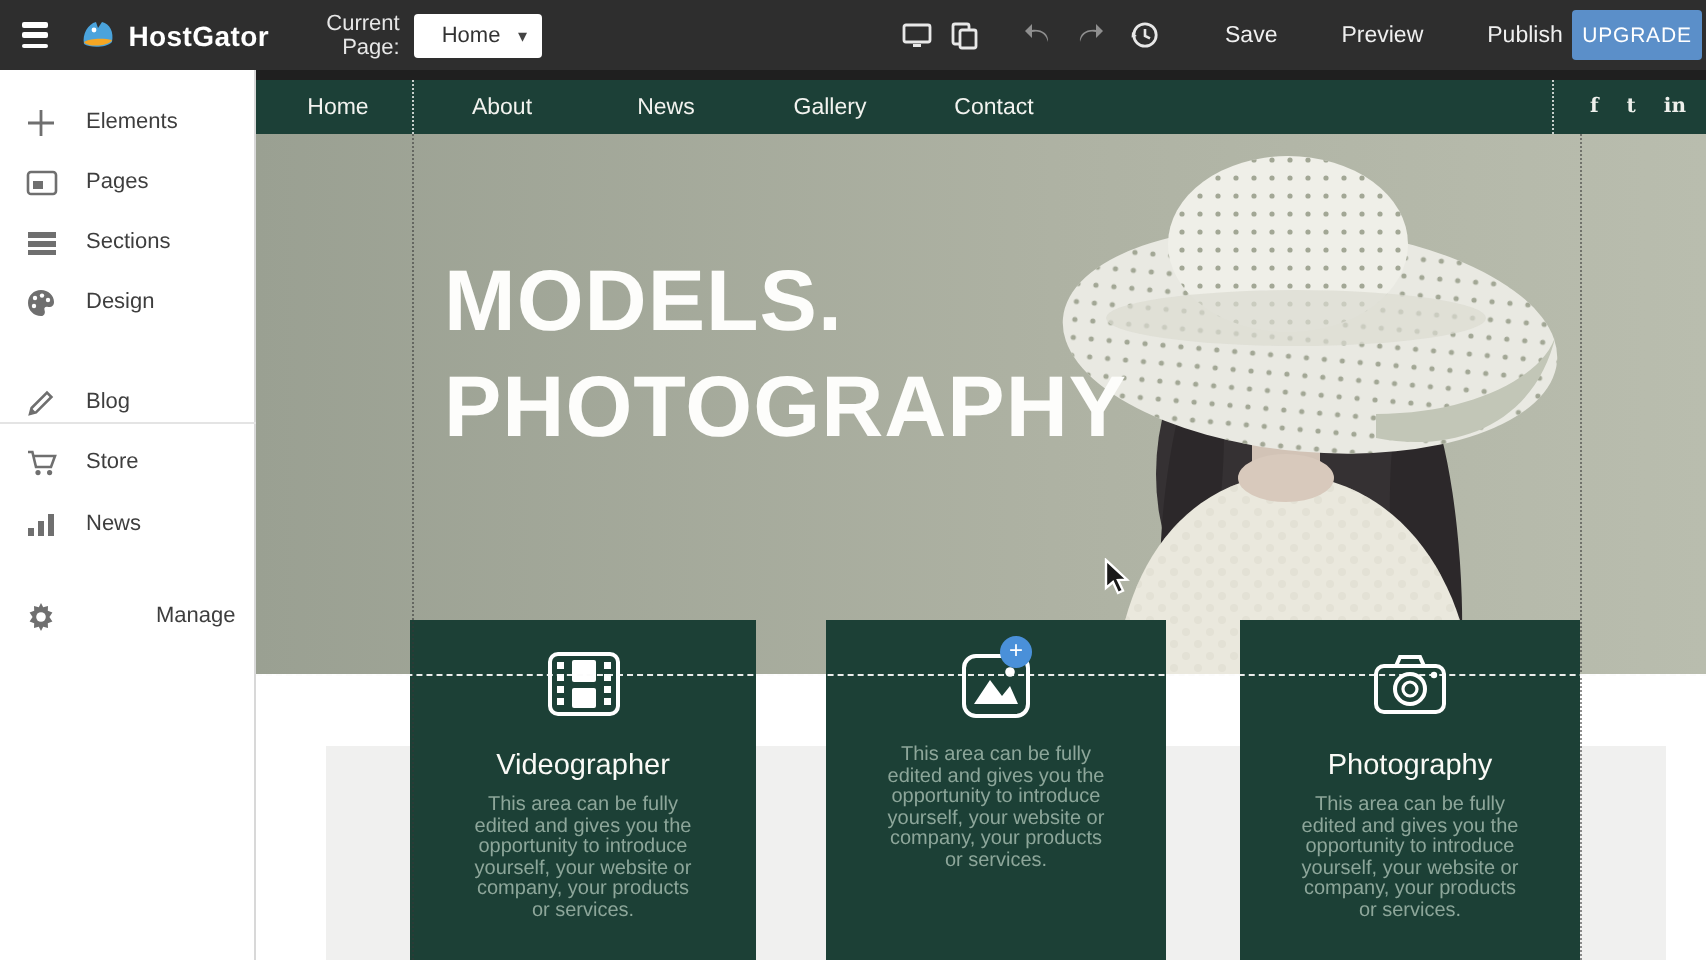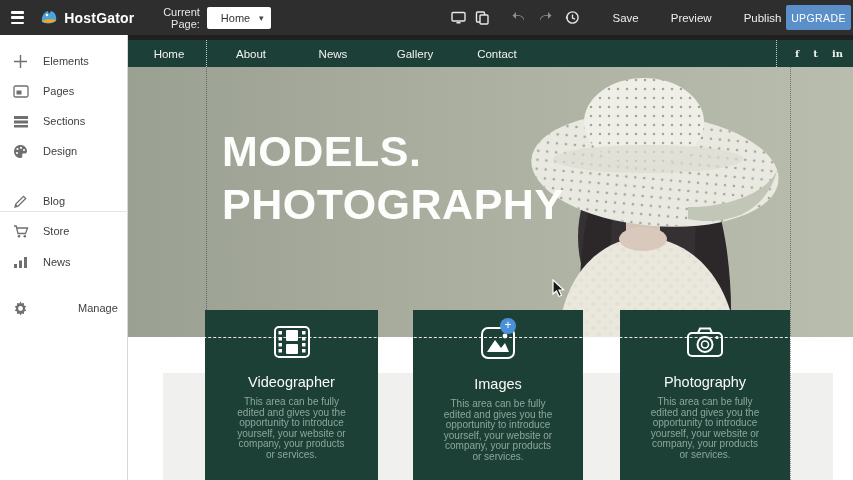--- a/index.html
+++ b/index.html
@@ -296,21 +296,20 @@
 
   <div class="card" style="left:285px; width:170px;">
     <div class="img-badge">+</div>
     <div class="cicon">
       <svg width="38" height="36" viewBox="0 0 38 36">
           <rect x="3" y="3" width="32" height="30" rx="6" fill="none" stroke="#fff" stroke-width="2"></rect>
           <path d="M8 27 L16 15 L22 23 L26 18 L30 27 Z" fill="#fff"></path>
           <circle cx="26" cy="11" r="2.4" fill="#fff"></circle>
         </svg>
     </div>
-    <div class="ctitle">Images</div>
     <div class="cbody">This area can be fully edited and gives you the opportunity to introduce yourself, your website or company, your products or services.</div>
   </div>
 
   <div class="card" style="left:492px; width:170px;">
     <div class="cicon">
       <svg width="40" height="34" viewBox="0 0 40 34">
           <rect x="3" y="8" width="34" height="23" rx="4" fill="none" stroke="#fff" stroke-width="2"></rect>
           <path d="M13 8 L15 3.5 L25 3.5 L27 8" fill="none" stroke="#fff" stroke-width="2"></path>
           <circle cx="20" cy="19.5" r="7.5" fill="none" stroke="#fff" stroke-width="2"></circle>
           <circle cx="20" cy="19.5" r="3.5" fill="none" stroke="#fff" stroke-width="1.6"></circle>

